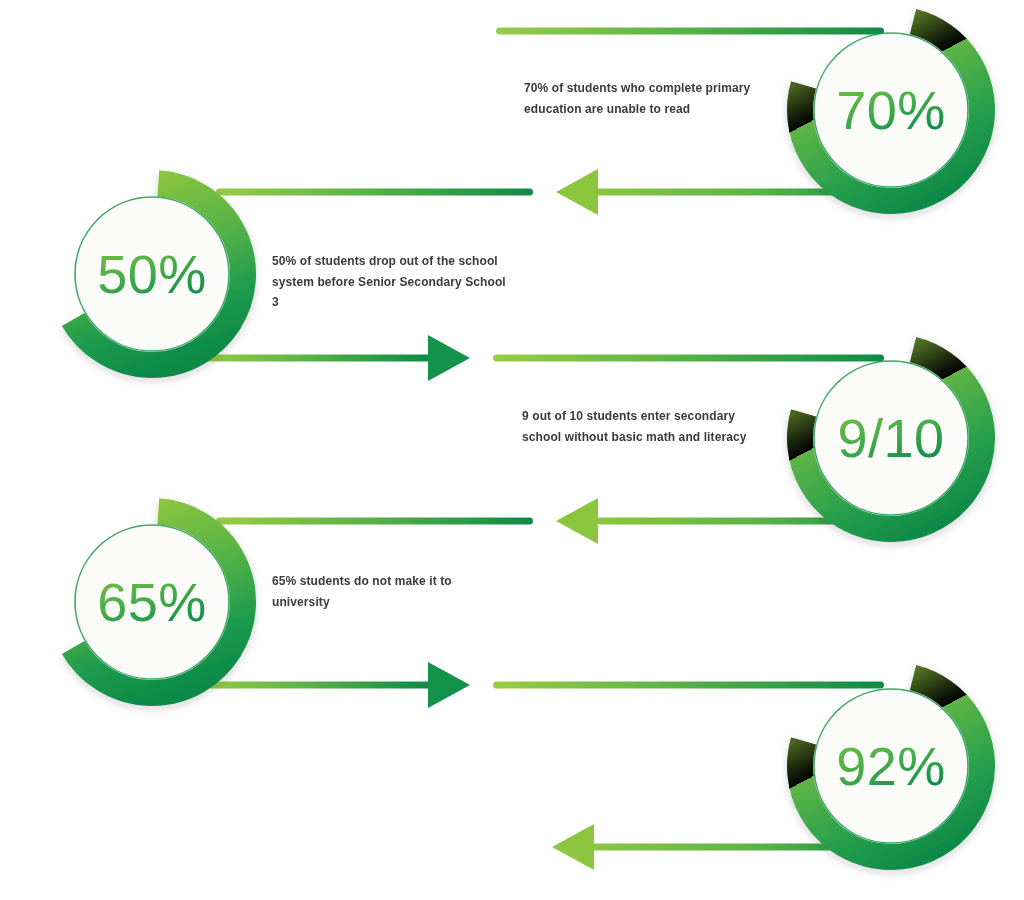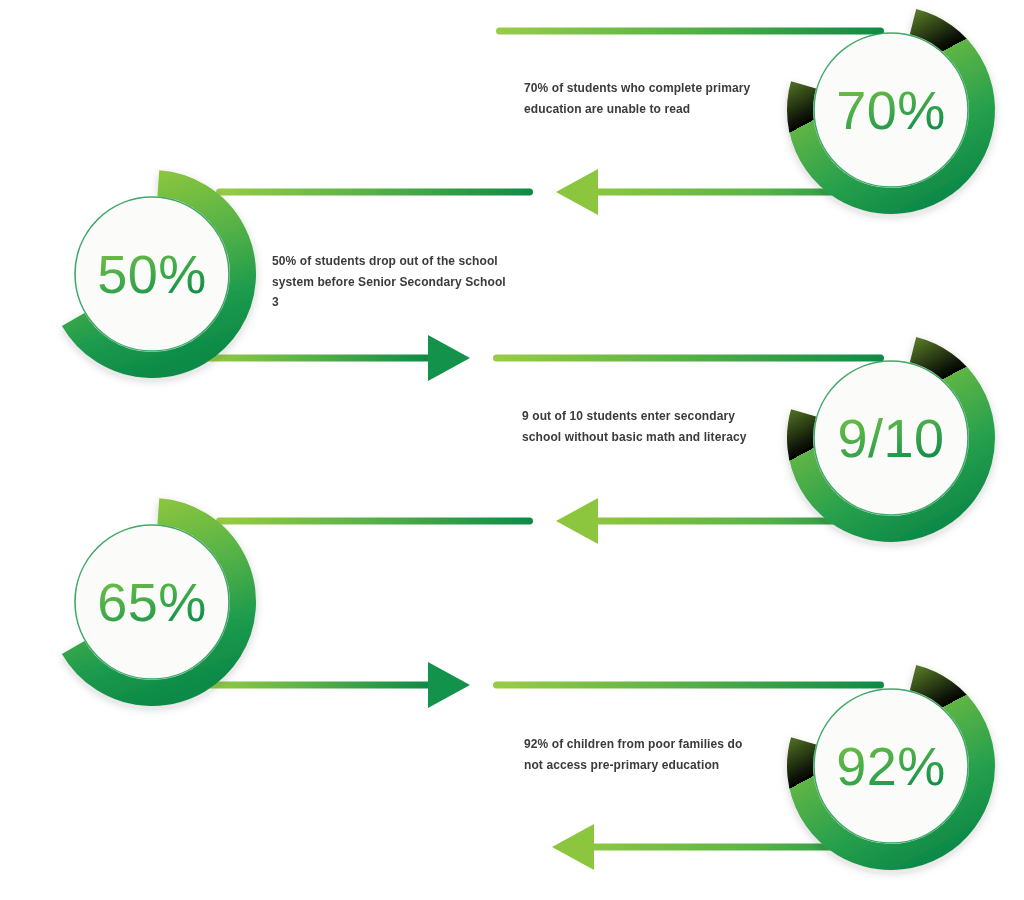--- a/index.html
+++ b/index.html
@@ -152,15 +152,15 @@
         <text x="152" y="274" text-anchor="middle" dominant-baseline="central" fill="url(#numGrad)" font-family="&quot;Liberation Sans&quot;, sans-serif" font-size="54" font-weight="400" letter-spacing="0.5">50%</text>
         <text x="891" y="438" text-anchor="middle" dominant-baseline="central" fill="url(#numGrad)" font-family="&quot;Liberation Sans&quot;, sans-serif" font-size="54" font-weight="400" letter-spacing="0.5">9/10</text>
         <text x="152" y="602" text-anchor="middle" dominant-baseline="central" fill="url(#numGrad)" font-family="&quot;Liberation Sans&quot;, sans-serif" font-size="54" font-weight="400" letter-spacing="0.5">65%</text>
         <text x="891" y="766" text-anchor="middle" dominant-baseline="central" fill="url(#numGrad)" font-family="&quot;Liberation Sans&quot;, sans-serif" font-size="54" font-weight="400" letter-spacing="0.5">92%</text>
       </g>
   </svg>
 
   <div class="caption" id="caption-0">70% of students who complete primary education are unable to read</div>
   <div class="caption" id="caption-1">50% of students drop out of the school system before Senior Secondary School 3</div>
   <div class="caption" id="caption-2">9 out of 10 students enter secondary school without basic math and literacy</div>
-  <div class="caption" id="caption-4">92% of children from poor families do not access pre-primary education</div>
+  <div class="caption" id="caption-3">65% students do not make it to university</div>
 
 </div>
 
 </body></html>

